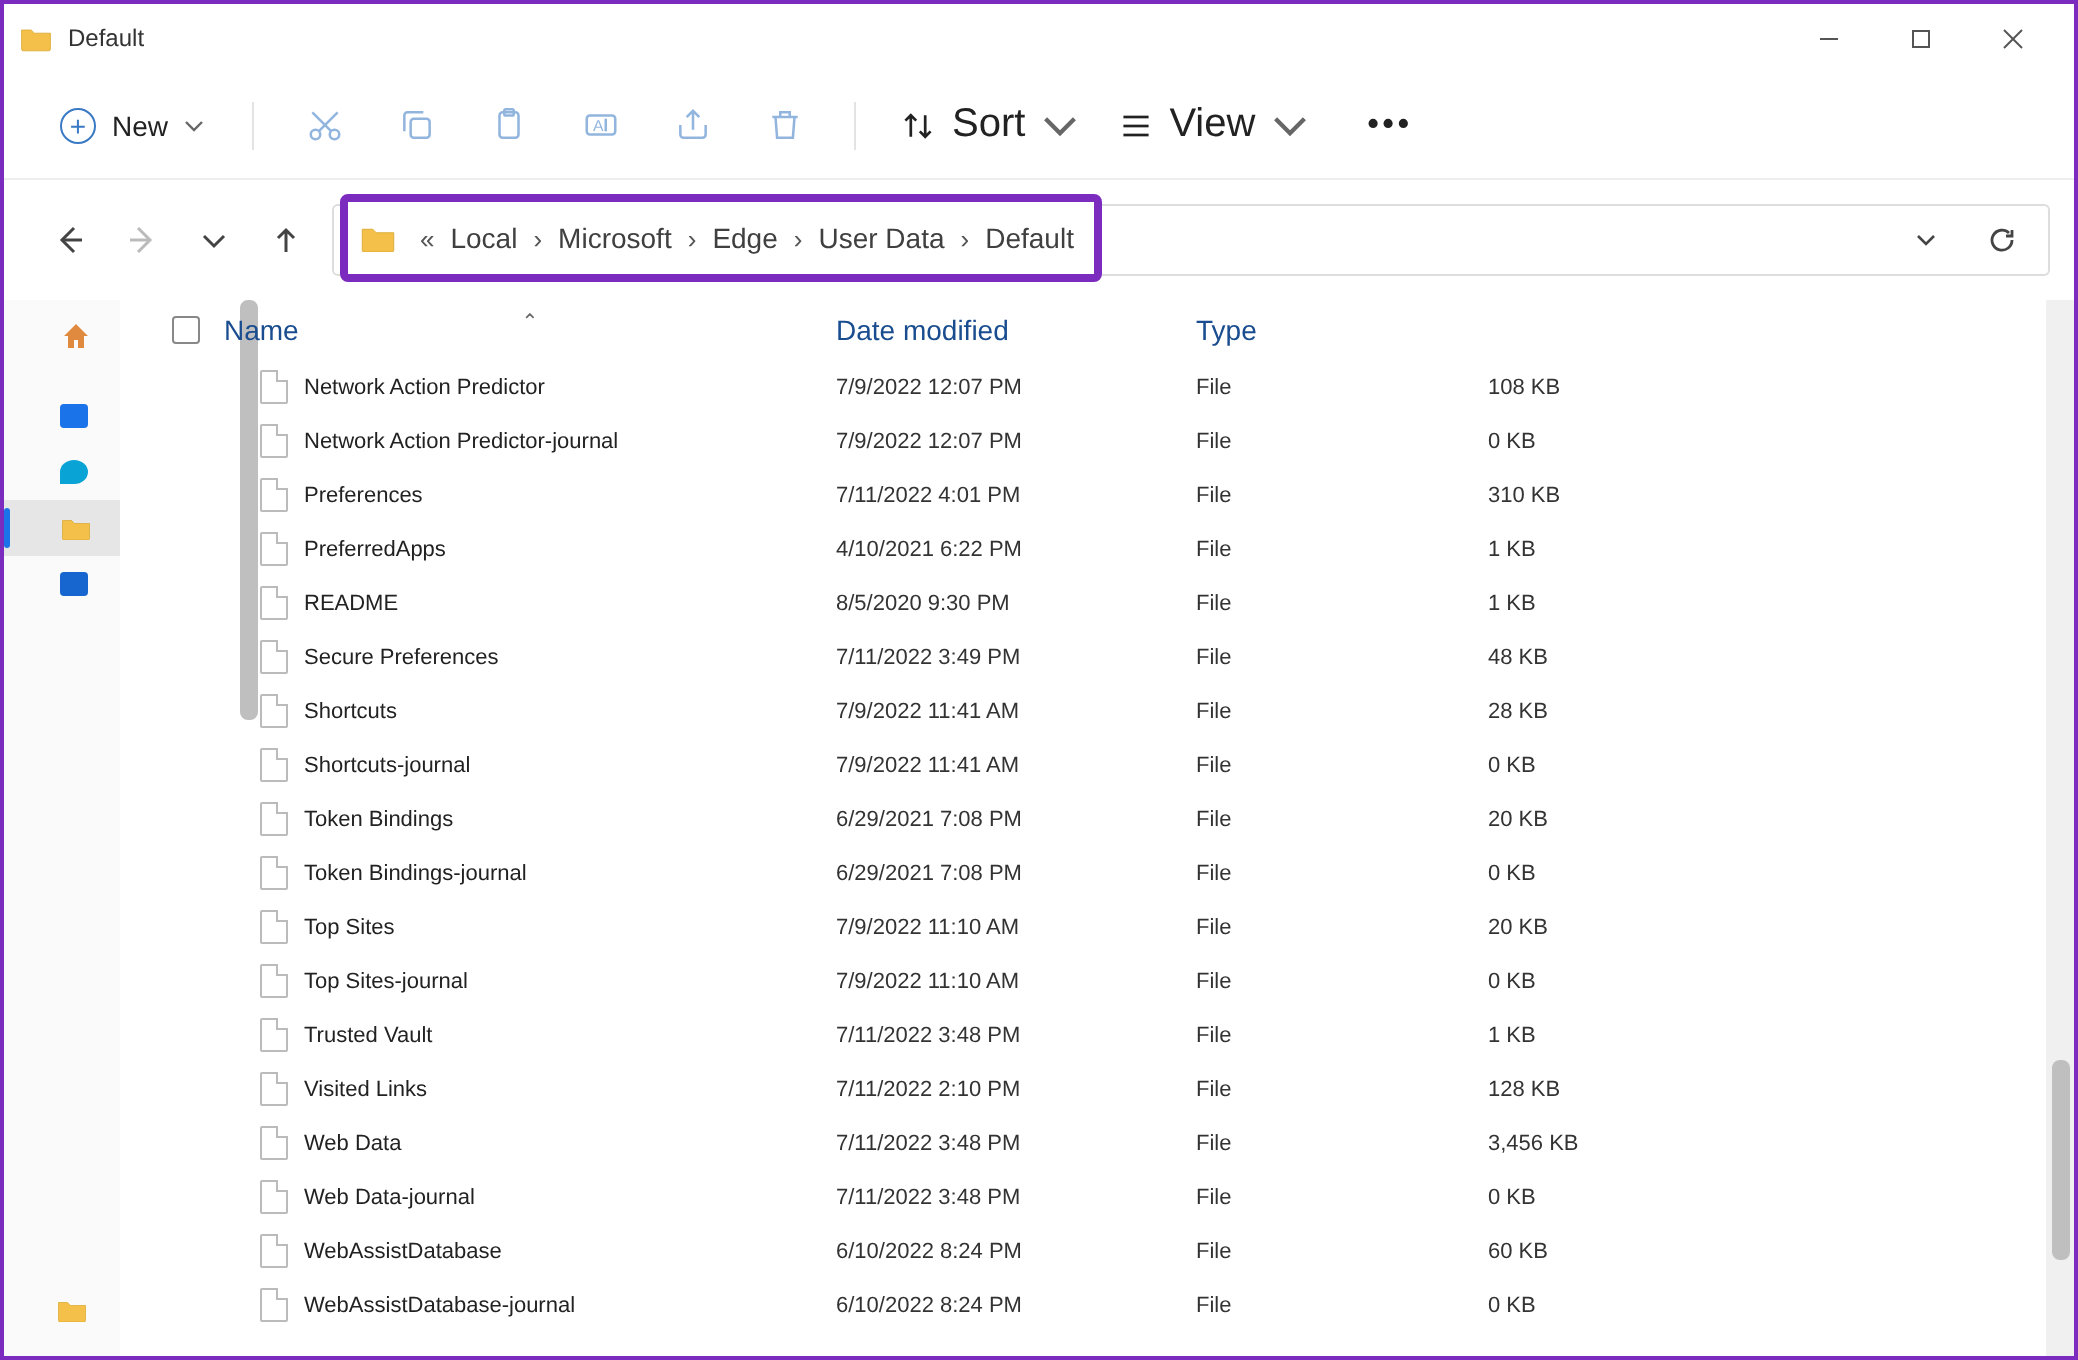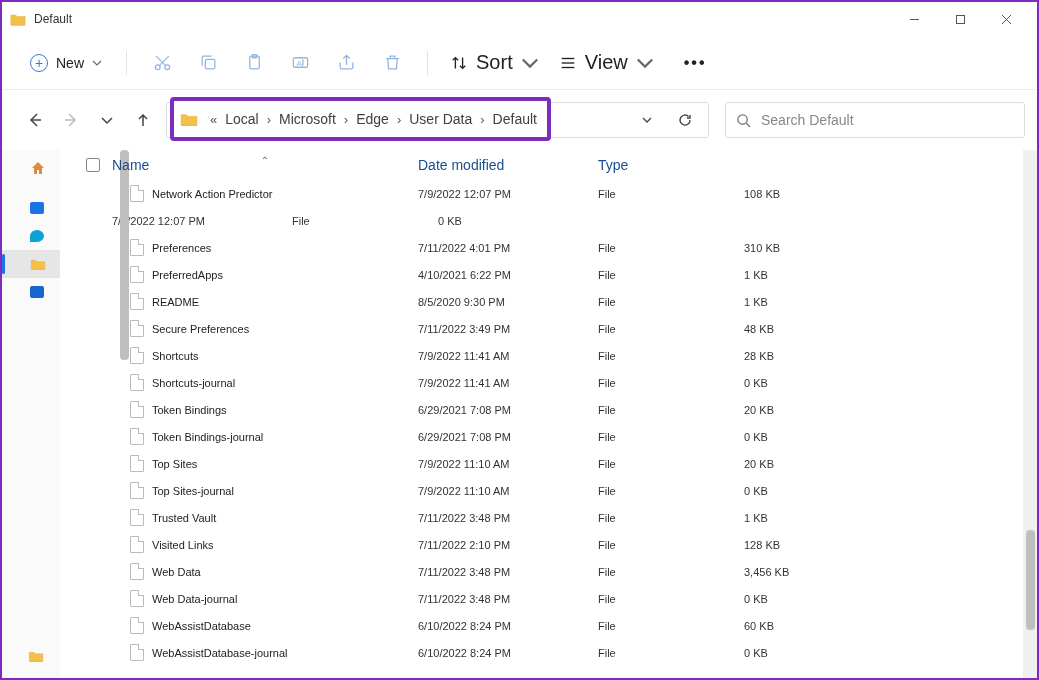--- a/index.html
+++ b/index.html
@@ -230,27 +230,20 @@
         </div>
       <div class="ic">
           <svg viewBox="0 0 16 16" width="16" height="16" fill="none" stroke="currentColor" stroke-width="1.4">
             <path d="M13 8 a5 5 0 1 1 -1.5 -3.5"></path>
             <path d="M13 3 v3 h-3"></path>
           </svg>
         </div>
     </div>
   </div>
 
-  <div class="searchbox">
-    <svg viewBox="0 0 16 16" fill="none" stroke="#777" stroke-width="1.4">
-        <circle cx="7" cy="7" r="5"></circle>
-        <line x1="11" y1="11" x2="15" y2="15"></line>
-      </svg>
-    <input type="text" placeholder="Search Default" style="">
-  </div>
 </div>
 
 <div class="content">
 
   <div class="navpane">
     <div class="np-item np-home">
         <svg width="16" height="16" viewBox="0 0 16 16" fill="currentColor">
           <path d="M8 2 L2 8 h2 v6 h3 v-4 h2 v4 h3 V8 h2 Z"></path>
         </svg>
       </div>
@@ -295,20 +288,24 @@
             <div class="fname">
               <div class="file-icon"></div>
               <span>Network Action Predictor</span>
             </div>
             <div class="fdate">7/9/2022 12:07 PM</div>
             <div class="ftype">File</div>
             <div class="fsize">108 KB</div>
           </div>
           <div class="row">
             <div class="col-check"></div>
+            <div class="fname">
+              <div class="file-icon"></div>
+              <span>Network Action Predictor-journal</span>
+            </div>
             <div class="fdate">7/9/2022 12:07 PM</div>
             <div class="ftype">File</div>
             <div class="fsize">0 KB</div>
           </div>
           <div class="row">
             <div class="col-check"></div>
             <div class="fname">
               <div class="file-icon"></div>
               <span>Preferences</span>
             </div>

